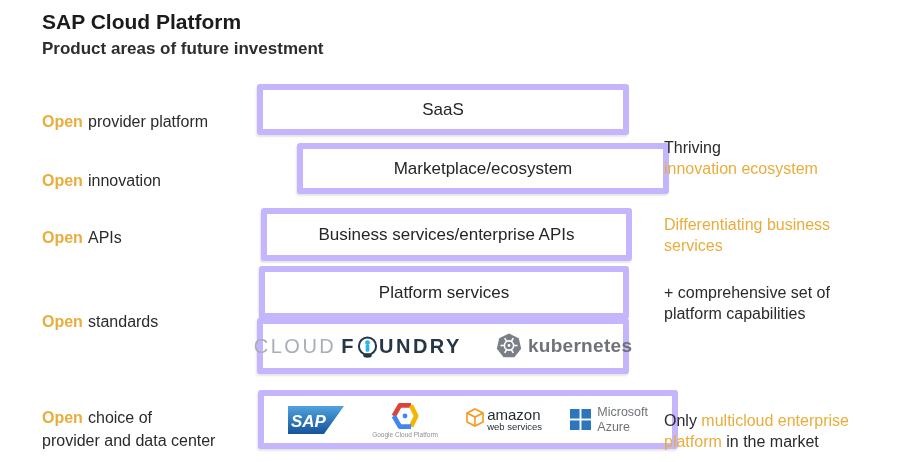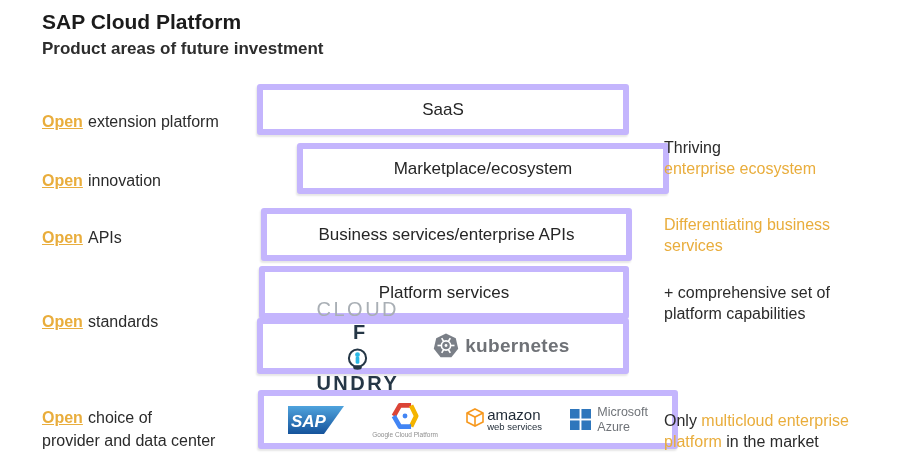--- a/index.html
+++ b/index.html
@@ -8,38 +8,38 @@
     font-family:"Liberation Sans",sans-serif;overflow:hidden;padding-left:43px;
   }
   .title{position:absolute;left:42px;top:10px;font-size:21px;font-weight:bold;color:#1b1b1b;}
   .subtitle{position:absolute;left:42px;top:39px;font-size:17px;color:#2d2d2d;font-weight:bold;}
 
   .left-label{
     position:absolute;left:42px;width:212px;font-size:16px;color:#2b2b2b;
     line-height:23px;white-space:pre-line;
   }
   .gold{color:#E9AD3C;}
-  .open-word{color:#E9AD3C;font-weight:bold;margin-right:0.32em;text-decoration:underline;}
+  .open-word{color:#E9AD3C;font-weight:bold;margin-right:0.32em;}
 
   .ybox{
     position:absolute;background:#fff;border:6px solid #c4b5fd;border-radius:3px;
     box-shadow:-1px 2px 2px rgba(0,0,0,0.10);
     display:flex;align-items:center;justify-content:center;
     font-size:17px;color:#262626;
   }
   .b1{left:257px;top:84px;width:360px;height:39px;}
   .b2{left:257px;top:143px;width:360px;height:39px;margin-left:40px;}
   .b3{left:261px;top:208px;width:359px;height:41px;}
   .b4{left:259px;top:266px;width:358px;height:41px;}
   .b5{left:257px;top:318px;width:360px;height:44px;}
   .b6{left:258px;top:390px;width:360px;height:47px;}
 
   
   .runtime-row{gap:34px;}
-  .cf{display:flex;align-items:center;flex-direction:column;}
+  .cf{display:flex;align-items:center;}
   .cf-light{font-size:20px;letter-spacing:2.5px;color:#A9AFB5;font-weight:400;}
   .cf-bold{font-size:20px;letter-spacing:2.5px;color:#253746;font-weight:bold;}
   .cf-icon{margin:4px 1px 0 1px;overflow:visible;}
   .k8s{display:flex;align-items:center;gap:6px;}
   .k8s-word{font-size:19px;font-weight:bold;color:#6F7277;letter-spacing:0.3px;}
 
   
   .providers{justify-content:space-between;padding:0 24px;}
   .prov{display:flex;align-items:center;}
   .gcp{position:relative;display:flex;flex-direction:column;align-items:center;}
@@ -59,21 +59,21 @@
 </style>
 </head>
 <body>
 
 <div class="slide">
 
   <div class="title">SAP Cloud Platform</div>
   <div class="subtitle">Product areas of future investment</div>
 
   <div class="left-label" style="top:87px">
-    <span class="open-word">Open</span><span>extension platform</span>
+    <span class="open-word">Open</span><span>provider platform</span>
   </div>
   <div class="left-label" style="top:146px">
     <span class="open-word">Open</span><span>innovation</span>
   </div>
   <div class="left-label" style="top:203px">
     <span class="open-word">Open</span><span>APIs</span>
   </div>
   <div class="left-label" style="top:287px">
     <span class="open-word">Open</span><span>standards</span>
   </div>
@@ -169,21 +169,21 @@
       </svg>
       <div class="az-text">
         <span class="az-l1">Microsoft</span>
         <span class="az-l2">Azure</span>
       </div>
     </div>
   </div>
 
   <div class="right-note" style="top:116px">
     <span>Thriving
-</span><span class="gold">enterprise ecosystem</span><span></span>
+</span><span class="gold">innovation ecosystem</span><span></span>
   </div>
   <div class="right-note" style="top:193px">
     <span></span><span class="gold">Differentiating business
 services</span><span></span>
   </div>
   <div class="right-note" style="top:261px">
     <span></span><span>+ comprehensive set of
 platform capabilities</span>
   </div>
   <div class="right-note" style="top:389px">

